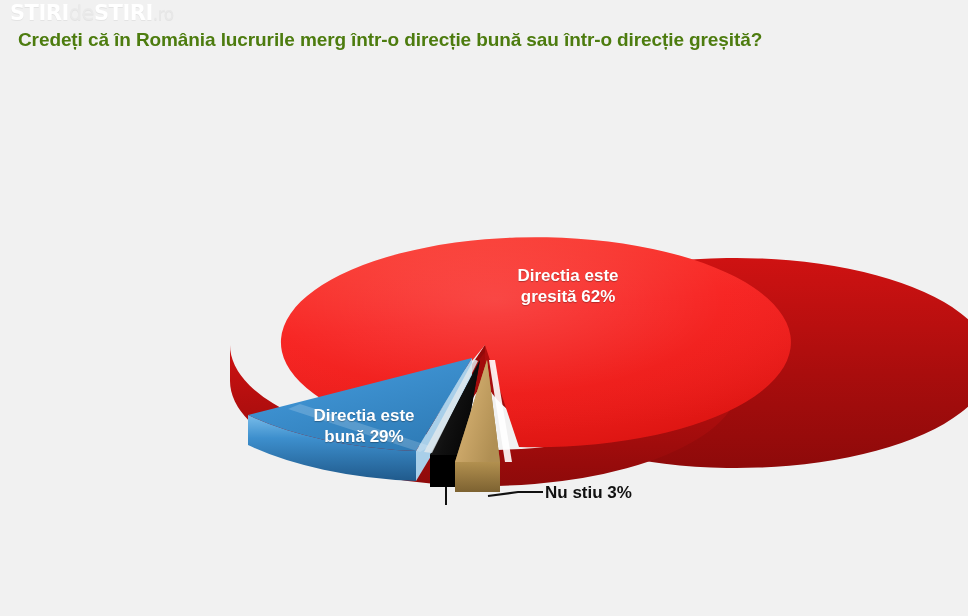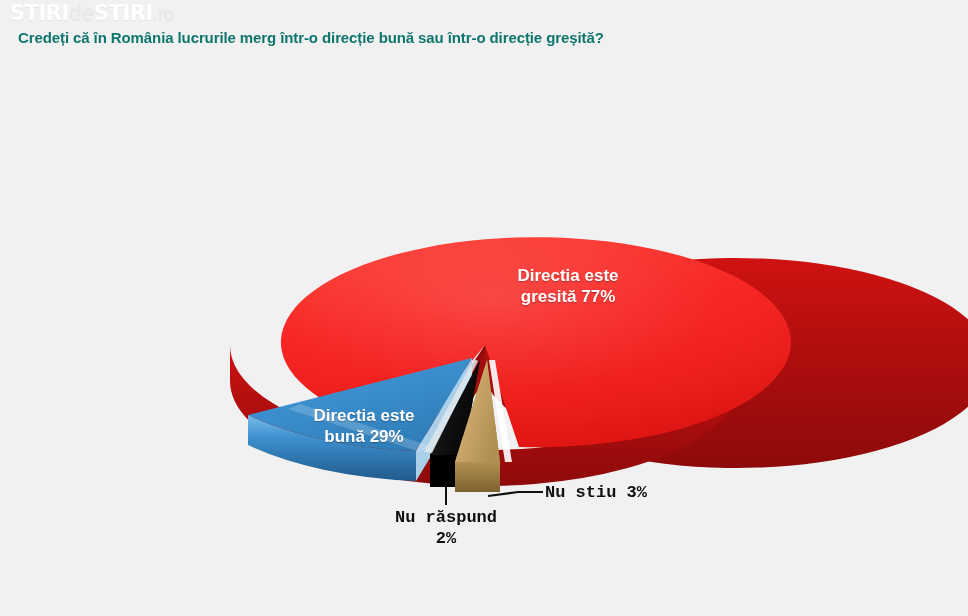--- a/index.html
+++ b/index.html
@@ -46,23 +46,23 @@
     font-size: 17px;
   }
 
   
   .title {
     position: absolute;
     left: 18px;
     top: 28px;
     width: 880px;
     font-family: "Liberation Sans", sans-serif;
-    font-size: 15px;
-    font-weight: bold;
-    color: #0f766e;
+    font-size: 19px;
+    font-weight: bold;
+    color: #4d7c0f;
     line-height: 1.30;
     letter-spacing: -0.1px;
   }
 
   
   .chart-stage {
     position: absolute;
     left: 0;
     top: 0;
     width: 968px;
@@ -94,21 +94,21 @@
   }
   .slice-label.lbl-good {
     left: 278px;
     top: 406px;
     width: 172px;
   }
 
   .callout-label {
     position: absolute;
     color: #111111;
-    font-family: Liberation Mono, monospace;
+    font-family: Liberation Sans, sans-serif;
     font-size: 17px;
     font-weight: bold;
     line-height: 1.22;
     white-space: nowrap;
   }
   .callout-label.lbl-noanswer {
     left: 381px;
     top: 508px;
     width: 130px;
     text-align: center;
@@ -236,29 +236,25 @@
       </g>
 
       <path d="M 474,359 L 424,452 L 432,453 L 478,361 Z" fill="#dfe7ec" opacity="0.85"></path>
 
       <line x1="446" y1="487" x2="446" y2="505" stroke="#111111" stroke-width="2"></line>
       <polyline points="488,496 518,492 543,492" fill="none" stroke="#111111" stroke-width="2.2"></polyline>
     </svg>
 
     <div class="slice-label lbl-wrong">
       <span>Directia este</span><br>
-      <span>gresită 77%</span>
+      <span>gresită 62%</span>
     </div>
 
     <div class="slice-label lbl-good">
       <span>Directia este</span><br>
       <span>bună 29%</span>
     </div>
 
-    <div class="callout-label lbl-noanswer">
-      <span>Nu răspund</span><br>
-      <span>2%</span>
-    </div>
 
     <div class="callout-label lbl-dontknow">Nu stiu 3%</div>
 
   </div>
 </div>
 
 </body></html>

